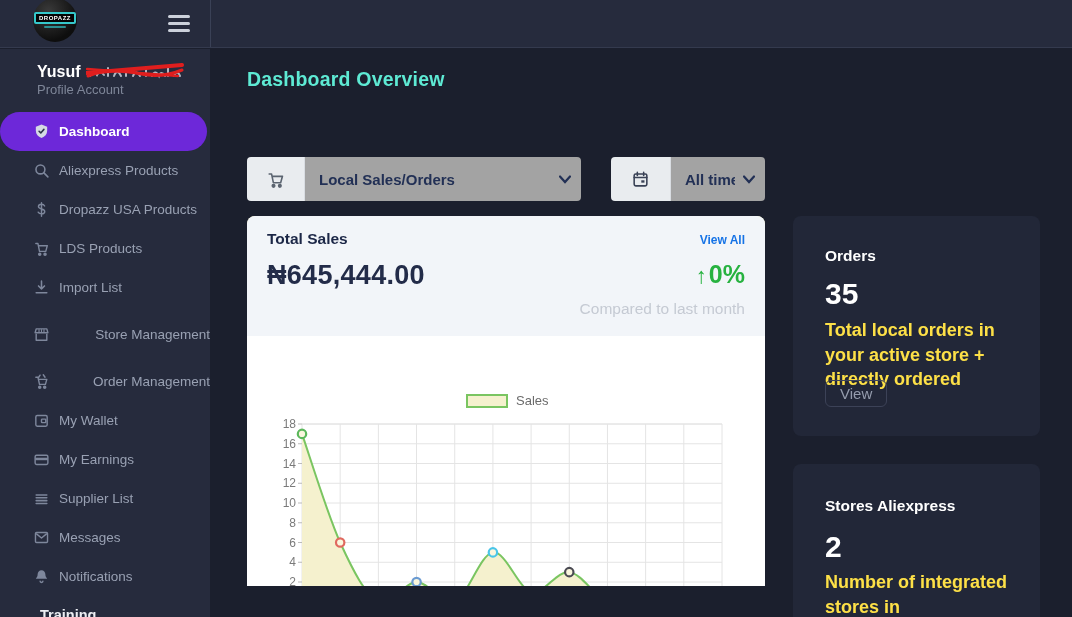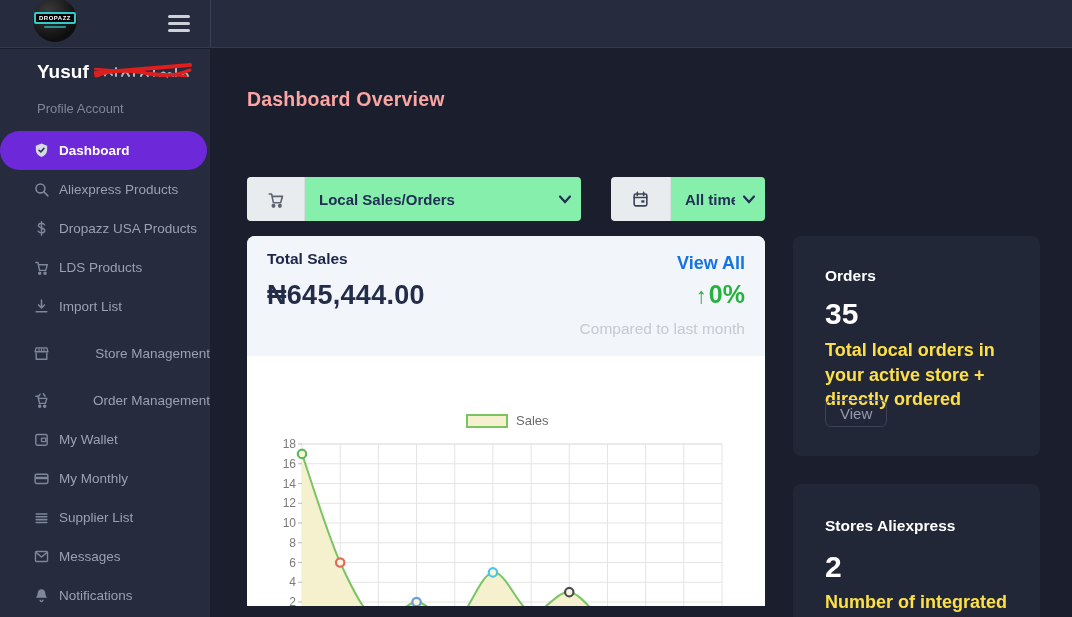--- a/index.html
+++ b/index.html
@@ -16,57 +16,57 @@
   .logo-banner { background:#050505; border:2px solid #35c8cb; border-radius:2px; color:#fff;
     font-size:6px; font-weight:700; letter-spacing:.5px; padding:1px 3px; line-height:1; }
   .logo-sub { width:22px; height:2px; background:#2fb7ba; opacity:.75; margin-top:2px; border-radius:1px; }
   .hamburger { position:absolute; left:168px; top:15px; width:22px; height:17px; background:none; border:none;
     display:flex; flex-direction:column; justify-content:space-between; cursor:pointer; }
   .hamburger span { display:block; height:3px; background:#ccd1db; border-radius:1.5px; }
 
   
   .sidebar { position:absolute; left:0; top:49px; bottom:0; width:210px; background:#262b3d; z-index:4; }
   .user { padding:13px 0 0 37px; }
-  .user-name { color:#fff; font-size:19px; font-weight:700; height:20px; display:flex; align-items:center; }
+  .user-name { color:#fff; font-size:16px; font-weight:700; height:20px; display:flex; align-items:center; }
   .redacted { display:inline-block; width:98px; height:18px; margin-left:5px; position:relative; }
-  .user-role { color:#7e8698; font-size:13px; margin-top:19px; }
+  .user-role { color:#7e8698; font-size:13px; margin-top:0; }
   .menu { margin-top:15px; }
   .side-item { height:39px; display:flex; align-items:center; padding-left:33px; cursor:pointer;
     color:#99a1b3; font-size:13.5px; }
   .side-item .ic { width:17px; height:17px; margin-right:9px; color:#7e879c; flex:0 0 17px; }
   .side-item .ic svg { width:17px; height:17px; display:block; }
   .side-item.active { background:#6d28d9; border-radius:20px; margin-right:3px; color:#fff; font-weight:700; }
   .side-item.active .ic { color:#d5dae4; }
   .side-item.gap { margin-top:8px;justify-content:space-between; }
   .side-heading { margin-top:11px; padding-left:40px; color:#eceef3; font-size:14.5px; font-weight:800; }
 
   
   .main { position:absolute; left:210px; top:48px; right:0; bottom:0; padding:0 32px 0 37px; overflow:hidden; }
-  .page-title { color:#fca5a5; font-size:19.5px; font-weight:800; letter-spacing:.2px; margin-top:40px; }
+  .page-title { color:#5eead4; font-size:19.5px; font-weight:800; letter-spacing:.2px; margin-top:20px; }
 
   .filters { display:flex; gap:30px; margin-top:66px; height:44px; }
   .select-group { display:flex; height:44px; border-radius:4px; overflow:hidden; }
   .icon-box { width:58px; background:#e9ecef; border-right:1px solid #d9dde2; display:flex;
     align-items:center; justify-content:center; color:#5b6470; }
   .icon-box svg { width:19px; height:19px; }
   .select-wrap { position:relative; background:#fff; }
-  .select-wrap select { appearance:none; -webkit-appearance:none; border:none; outline:none; background:#86efac;
+  .select-wrap select { appearance:none; -webkit-appearance:none; border:none; outline:none; background:#a3a3a3;
     height:44px; font-family:inherit; font-size:15px; font-weight:600; color:#223055; padding:0 30px 0 14px; width:100%; }
   .sw-1 { width:276px; } .sw-2 { width:94px; }
   .chev { position:absolute; right:10px; top:18px; pointer-events:none; color:#223055; }
   .chev svg { width:12px; height:9px; display:block; }
 
   .content-row { display:flex; gap:28px; margin-top:15px; align-items:flex-start; }
 
   
   .sales-card { width:518px; border-radius:8px 8px 0 0; overflow:hidden; background:#fef9c3; }
   .sales-head { position:relative; height:120px; background:#f2f5f9; }
   .ts-title { position:absolute; left:20px; top:14px; font-size:15.5px; font-weight:800; color:#1c2747; }
   .ts-amount { position:absolute; left:20px; top:44px; font-size:27px; font-weight:800; color:#232c49; letter-spacing:.3px; }
-  .ts-viewall { position:absolute; right:20px; top:17px; font-size:18px; font-weight:800; color:#1673e6; cursor:pointer; text-decoration:none; }
+  .ts-viewall { position:absolute; right:20px; top:17px; font-size:12px; font-weight:800; color:#1673e6; cursor:pointer; text-decoration:none; }
   .ts-trend { position:absolute; right:20px; top:44px; font-size:25px; font-weight:600; color:#27b240; }
   .ts-trend .arr { font-size:22px; font-weight:400; margin-right:2px; }
   .ts-note { position:absolute; right:20px; top:84px; font-size:15.5px; color:#c5cad3; }
 
   .chart-sec { position:relative; height:250px; background:#fff; }
   .chart-title { position:absolute; left:30px; top:17px; font-size:15.5px; font-weight:800; color:#1c2747; }
   .legend { position:absolute; left:219px; top:57px; display:flex; align-items:center; gap:8px; }
   .legend-swatch { width:42px; height:14px; background:#f5f1ce; border:2px solid #7ac561; }
   .legend-label { font-size:13px; color:#6b6b6b; }
   .chart-svg { position:absolute; left:0; top:0; }
@@ -190,21 +190,21 @@
         </span>
         <span>My Wallet</span>
       </div>
       <div class="side-item">
         <span class="ic">
           <svg viewBox="0 0 24 24" fill="none" stroke="currentColor" stroke-width="2">
             <rect x="3" y="6" width="18" height="13" rx="2"></rect>
             <rect x="3" y="9.5" width="18" height="3.5" fill="currentColor" stroke="none"></rect>
           </svg>
         </span>
-        <span>My Monthly</span>
+        <span>My Earnings</span>
       </div>
       <div class="side-item">
         <span class="ic">
           <svg viewBox="0 0 24 24" stroke="currentColor" stroke-width="2.2" stroke-linecap="round">
             <path d="M4.5 7h15M4.5 11h15M4.5 15h15M4.5 19h15"></path>
           </svg>
         </span>
         <span>Supplier List</span>
       </div>
       <div class="side-item">

